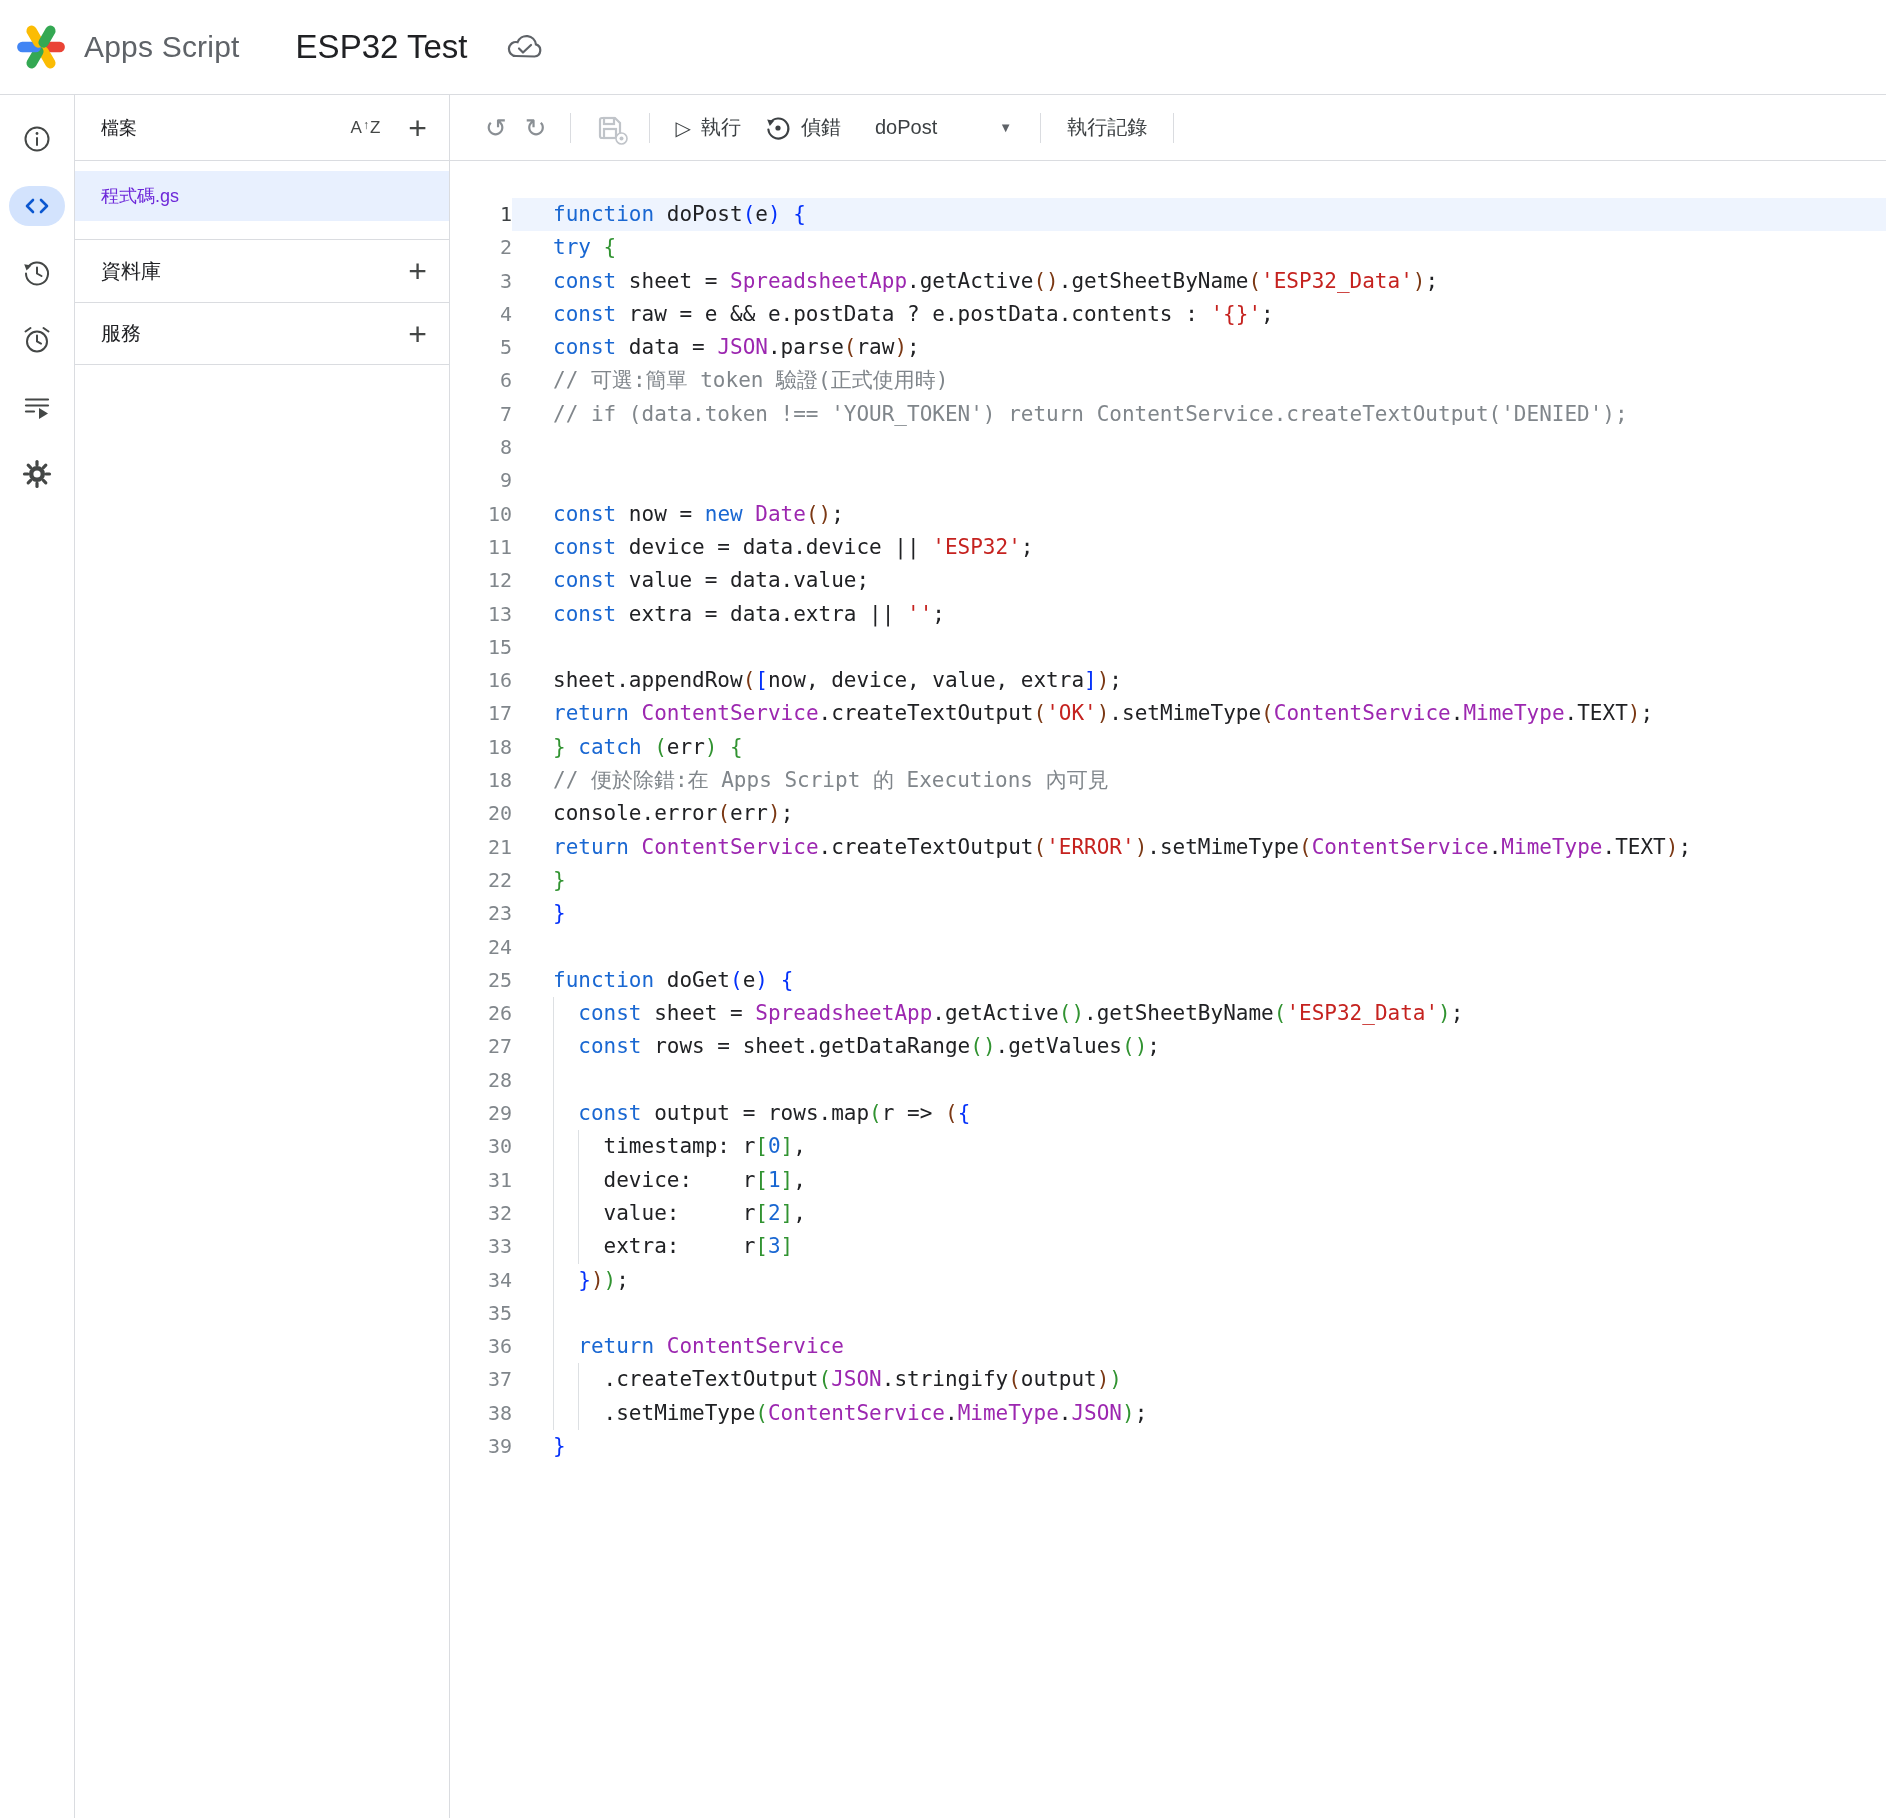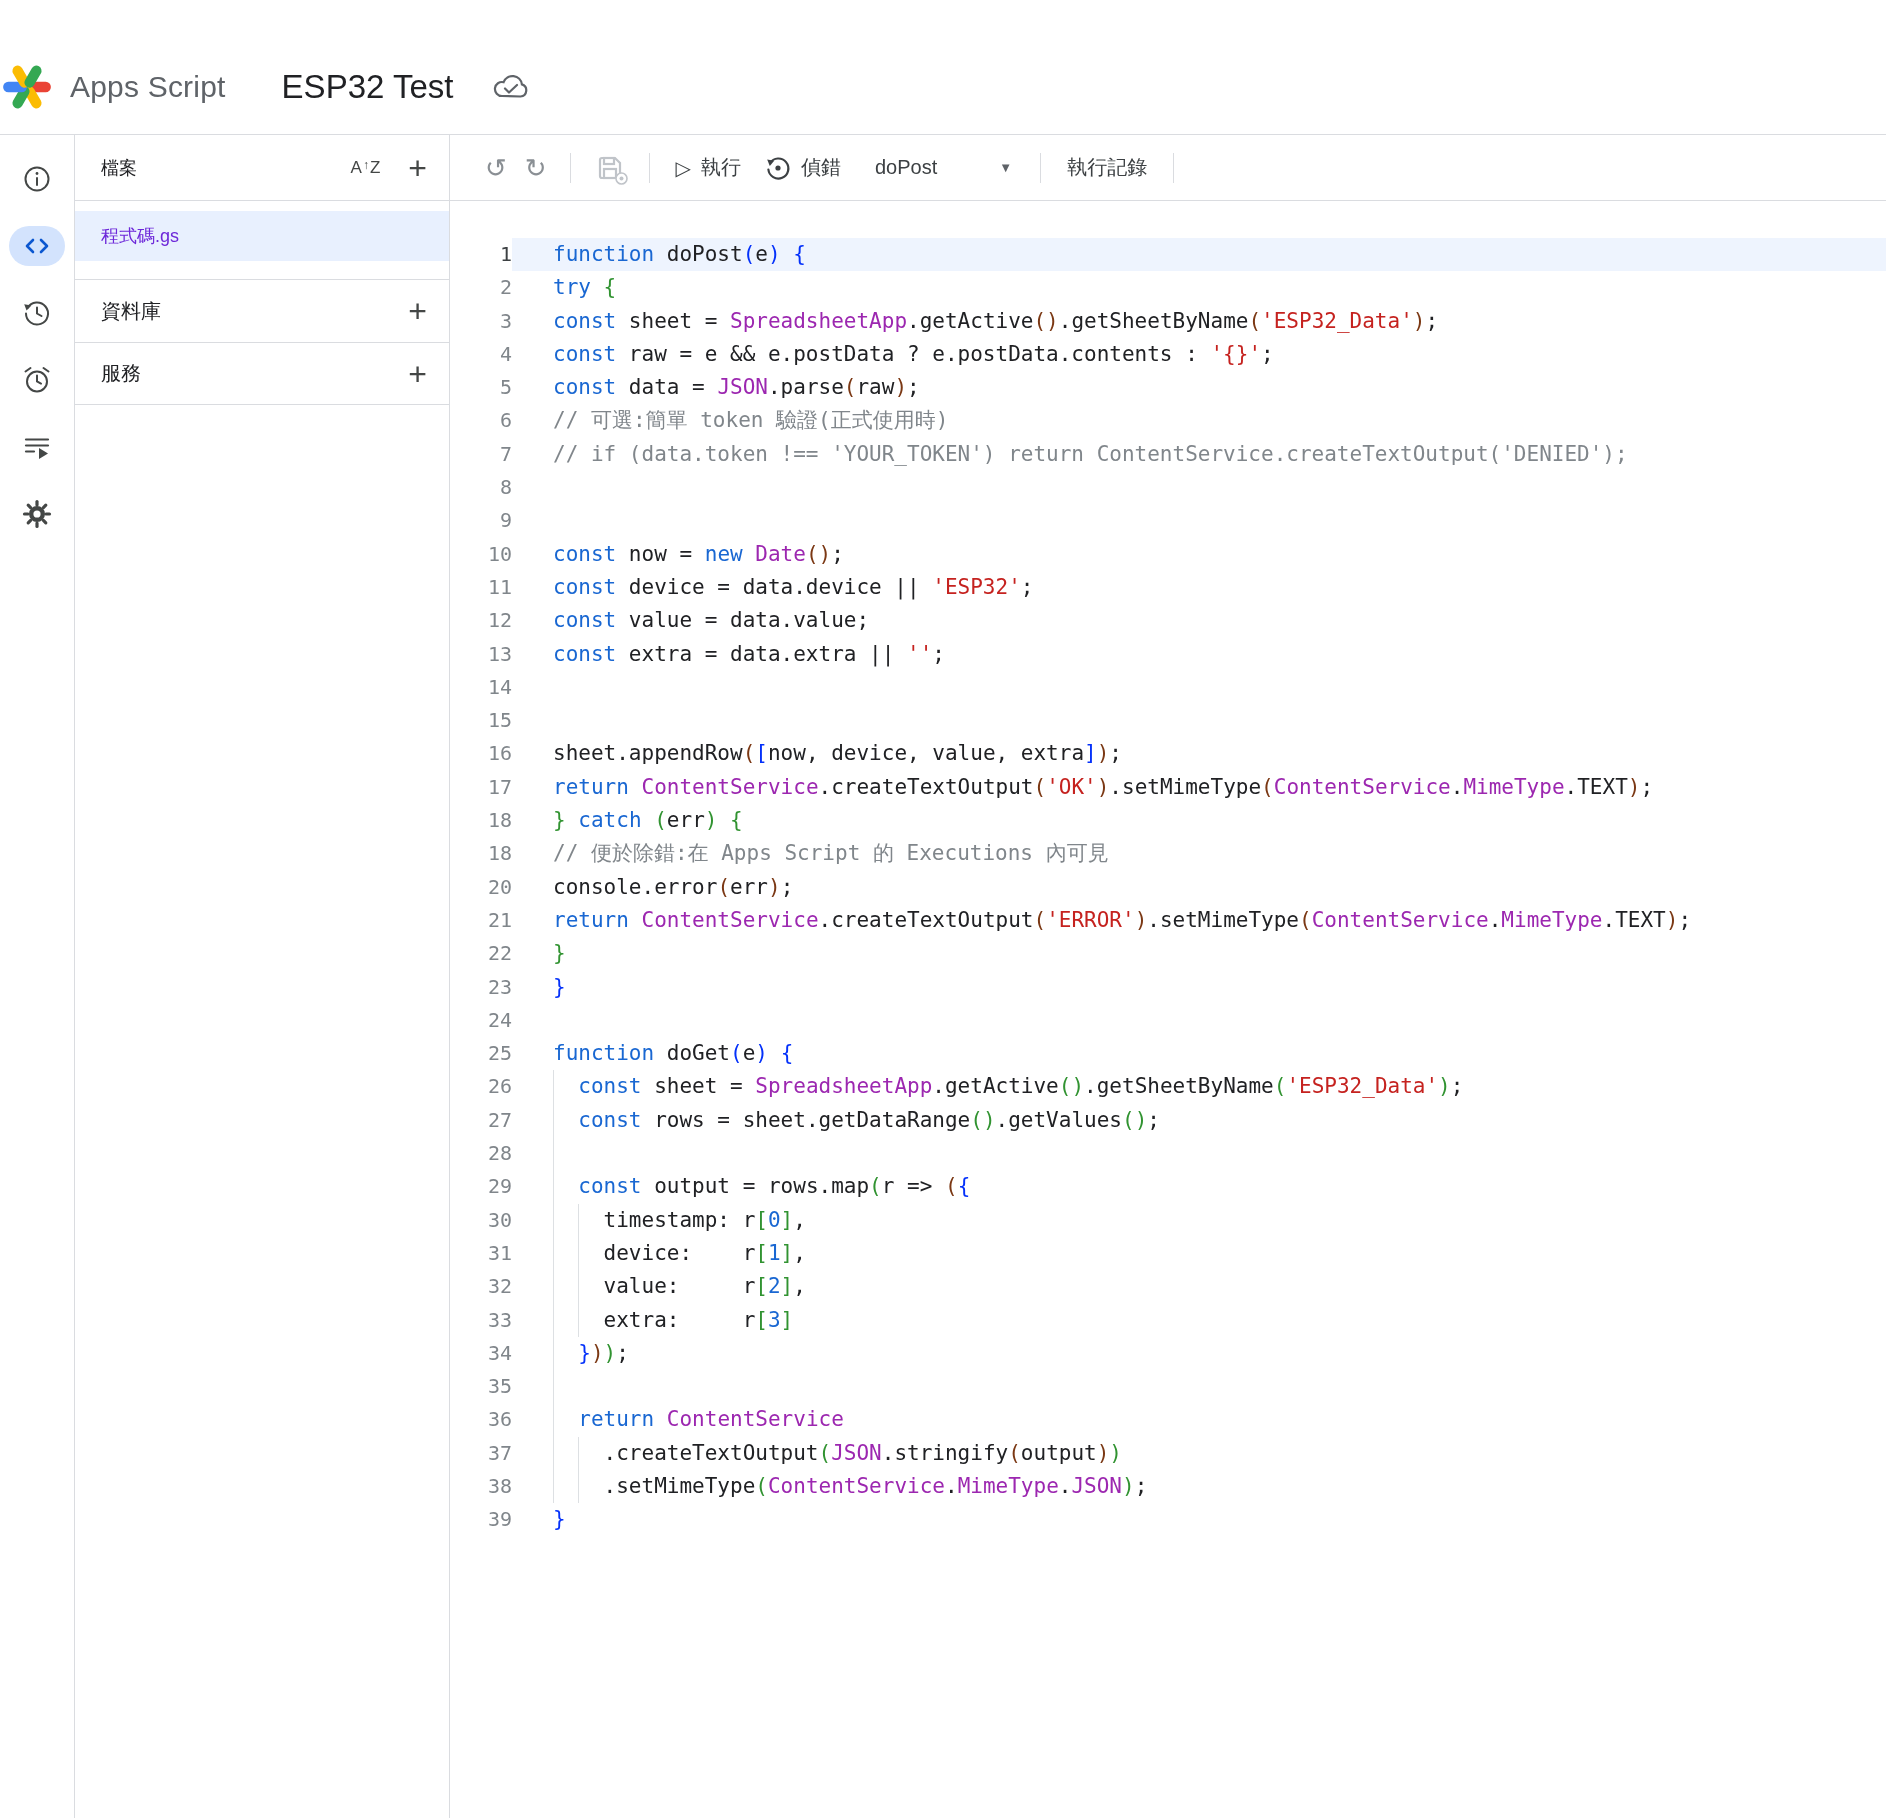--- a/index.html
+++ b/index.html
@@ -1,21 +1,21 @@
 <!DOCTYPE html>
 <html><head>
 <meta charset="utf-8">
 <style>
   * { margin:0; padding:0; box-sizing:border-box; }
   html,body { width:1886px; height:1818px; background:#fff; overflow:hidden;
               font-family:"Liberation Sans", sans-serif; color:#202124; }
 
   
-  .top-header { height:95px; display:flex; align-items:center; 
-                border-bottom:1px solid #dadce0; background:#fff;margin-top:40px; }
+  .top-header { height:95px; display:flex; align-items:center; padding-left:14px;
+                border-bottom:1px solid #dadce0; background:#fff; }
   .logo { width:54px; height:54px; flex:0 0 auto; }
   .app-name { font-size:30px; color:#5f6368; margin-left:16px; letter-spacing:.2px; }
   .project-title { font-size:33px; color:#202124; font-weight:500; margin-left:56px; }
   .cloud { margin-left:38px; display:flex; align-items:center; }
 
   
   .main { display:flex; height:1723px; }
 
   
   .rail { width:75px; border-right:1px solid #dadce0; display:flex; flex-direction:column;
@@ -273,24 +273,20 @@
           </div>
           <div class="code-row">
             <div class="gutter">12</div>
             <div class="code-content"><span style="color: rgb(25, 103, 210);">const</span><span style="color: rgb(32, 33, 36);"> value = data.value;</span></div>
           </div>
           <div class="code-row">
             <div class="gutter">13</div>
             <div class="code-content"><span style="color: rgb(25, 103, 210);">const</span><span style="color: rgb(32, 33, 36);"> extra = data.extra || </span><span style="color: rgb(197, 34, 31);">''</span><span style="color: rgb(32, 33, 36);">;</span></div>
           </div>
           <div class="code-row">
-            <div class="gutter">14</div>
-            <div class="code-content"></div>
-          </div>
-          <div class="code-row">
             <div class="gutter">15</div>
             <div class="code-content"></div>
           </div>
           <div class="code-row">
             <div class="gutter">16</div>
             <div class="code-content"><span style="color: rgb(32, 33, 36);">sheet.appendRow</span><span style="color: rgb(123, 56, 20);">(</span><span style="color: rgb(4, 49, 250);">[</span><span style="color: rgb(32, 33, 36);">now, device, value, extra</span><span style="color: rgb(4, 49, 250);">]</span><span style="color: rgb(123, 56, 20);">)</span><span style="color: rgb(32, 33, 36);">;</span></div>
           </div>
           <div class="code-row">
             <div class="gutter">17</div>
             <div class="code-content"><span style="color: rgb(25, 103, 210);">return</span><span style="color: rgb(32, 33, 36);"> </span><span style="color: rgb(156, 39, 176);">ContentService</span><span style="color: rgb(32, 33, 36);">.createTextOutput</span><span style="color: rgb(123, 56, 20);">(</span><span style="color: rgb(197, 34, 31);">'OK'</span><span style="color: rgb(123, 56, 20);">)</span><span style="color: rgb(32, 33, 36);">.setMimeType</span><span style="color: rgb(123, 56, 20);">(</span><span style="color: rgb(156, 39, 176);">ContentService</span><span style="color: rgb(32, 33, 36);">.</span><span style="color: rgb(156, 39, 176);">MimeType</span><span style="color: rgb(32, 33, 36);">.TEXT</span><span style="color: rgb(123, 56, 20);">)</span><span style="color: rgb(32, 33, 36);">;</span></div>

